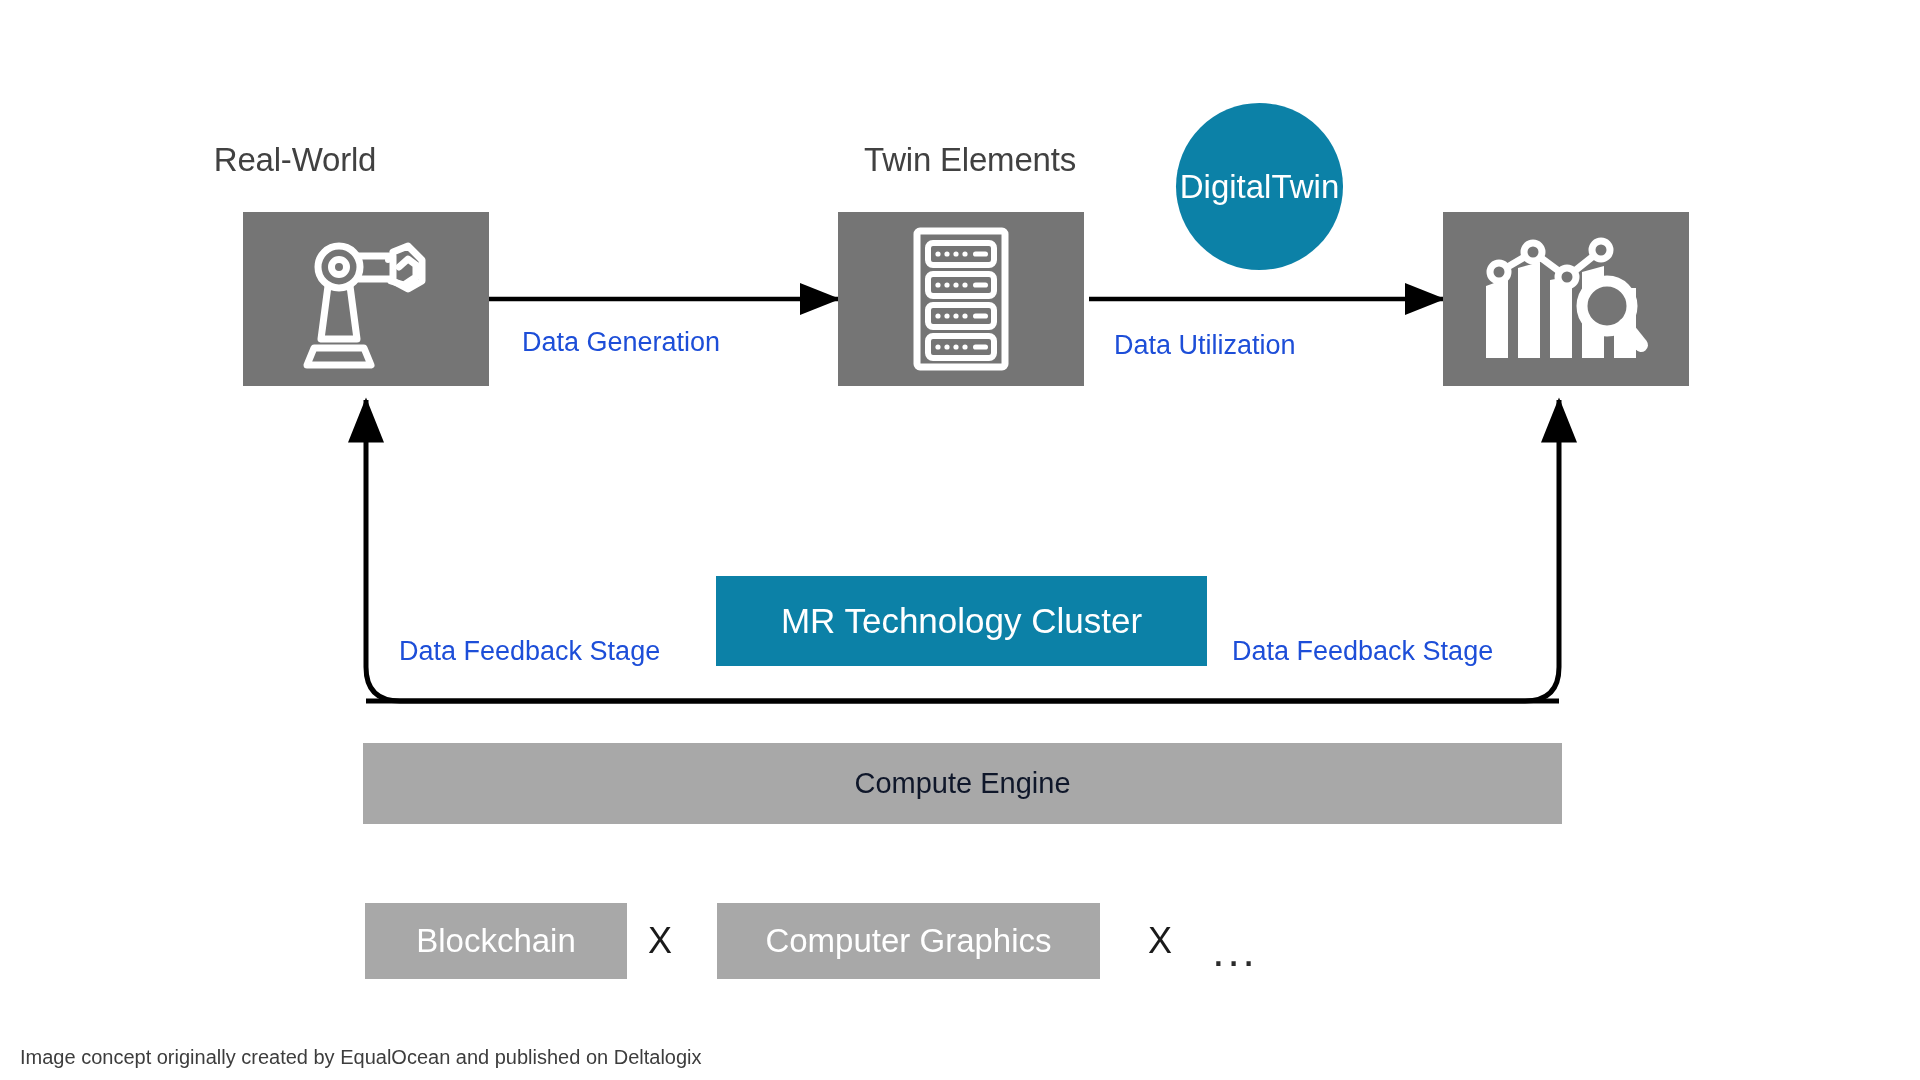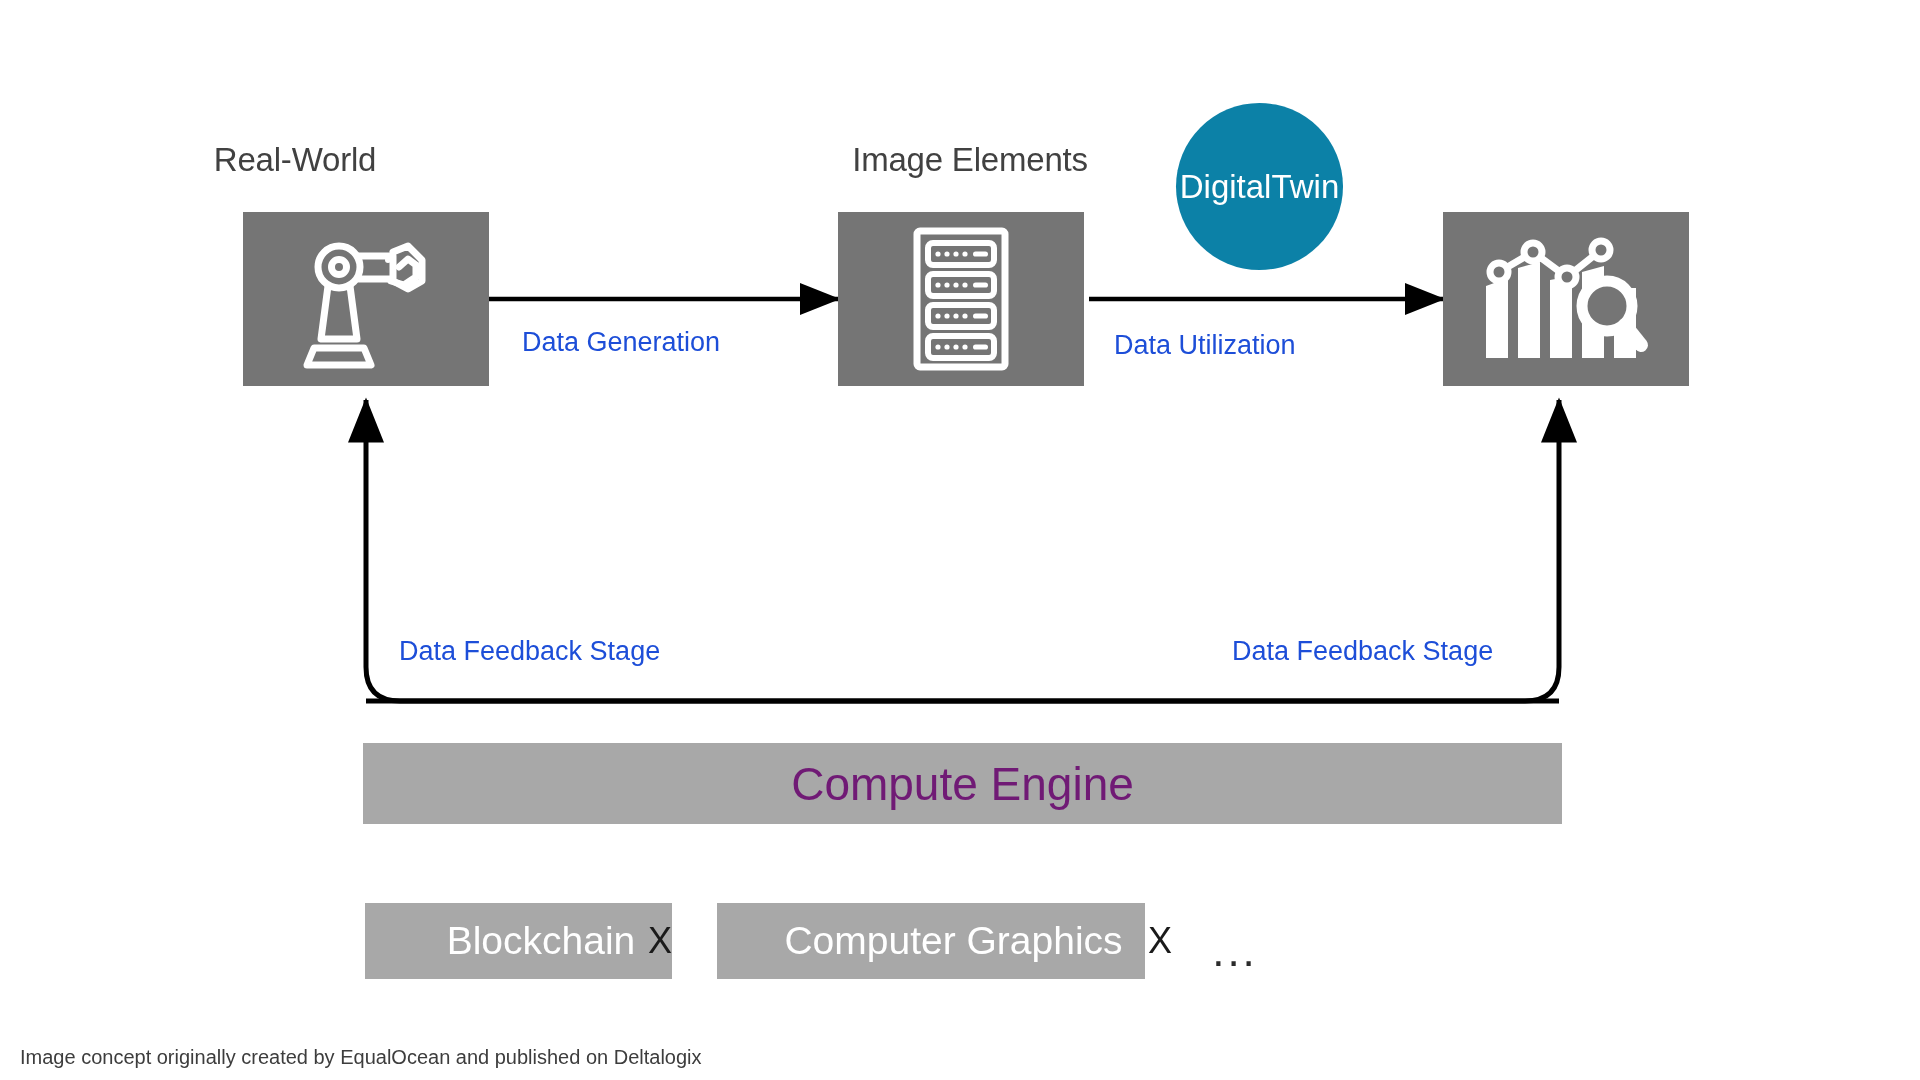--- a/index.html
+++ b/index.html
@@ -66,32 +66,31 @@
   .mr-box {
     background: #0c81a7;
     color: #ffffff;
     font-size: 35px;
     white-space: nowrap;
   }
 
   
   .compute-bar {
     background: #a8a8a8;
-    color: #701a75;
-    font-size: 46px;
+    color: #0f172a;
+    font-size: 29px;
     white-space: nowrap;
   }
 
   
   .tech-chip {
     background: #a8a8a8;
     color: #ffffff;
-    font-size: 39px;
-    white-space: nowrap;
-    padding-left: 45px;
+    font-size: 33px;
+    white-space: nowrap;
   }
   .tech-x {
     font-size: 36px;
     color: #1a1a1a;
     white-space: nowrap;
   }
   .tech-dots {
     font-size: 44px;
     color: #2b2b2b;
     letter-spacing: 3px;
@@ -157,21 +156,21 @@
 
         <path d="M18,119 L68,119 L75,136 L11,136 Z"></path>
       </g>
       <circle cx="92" cy="31" r="3" fill="#ffffff"></circle>
     </svg>
   </div>
 
 
   <div class="abs flow-label" style="left:522px; top:327px;">Data Generation</div>
 
-  <div class="abs stage-title center-text" style="left:805px; top:135px; width:330px; height:50px;">Image Elements</div>
+  <div class="abs stage-title center-text" style="left:805px; top:135px; width:330px; height:50px;">Twin Elements</div>
 
   <div class="abs icon-panel center-text" style="left:838px; top:212px;">
     <svg width="96" height="144" viewBox="0 0 96 144">
 
       <rect x="4" y="4" width="88" height="136" rx="3" fill="none" stroke="#ffffff" stroke-width="7"></rect>
 
       <g fill="none" stroke="#ffffff" stroke-width="6">
         <rect x="15" y="16" width="66" height="22" rx="5"></rect>
         <rect x="15" y="47" width="66" height="22" rx="5"></rect>
         <rect x="15" y="78" width="66" height="22" rx="5"></rect>
@@ -234,20 +233,23 @@
         <circle cx="121" cy="18" r="9"></circle>
       </g>
 
       <circle cx="127" cy="74" r="25" fill="#757575" stroke="#ffffff" stroke-width="11"></circle>
       <line x1="145" y1="93" x2="161" y2="113" stroke="#ffffff" stroke-width="14" stroke-linecap="round"></line>
     </svg>
   </div>
 
   <div class="abs flow-label" style="left:399px; top:636px;">Data Feedback Stage</div>
 
+  <div class="abs mr-box center-text" style="left:716px; top:576px; width:491px; height:90px;">
+    <span>MR Technology Cluster</span>
+  </div>
 
   <div class="abs flow-label" style="left:1232px; top:636px;">Data Feedback Stage</div>
 
   <div class="abs compute-bar center-text" style="left:363px; top:743px; width:1199px; height:81px;">
     <span>Compute Engine</span>
   </div>
 
   <div class="abs tech-chip center-text" style="left:365px; top:903px; width:262px; height:76px;">
     <span>Blockchain</span>
   </div>

